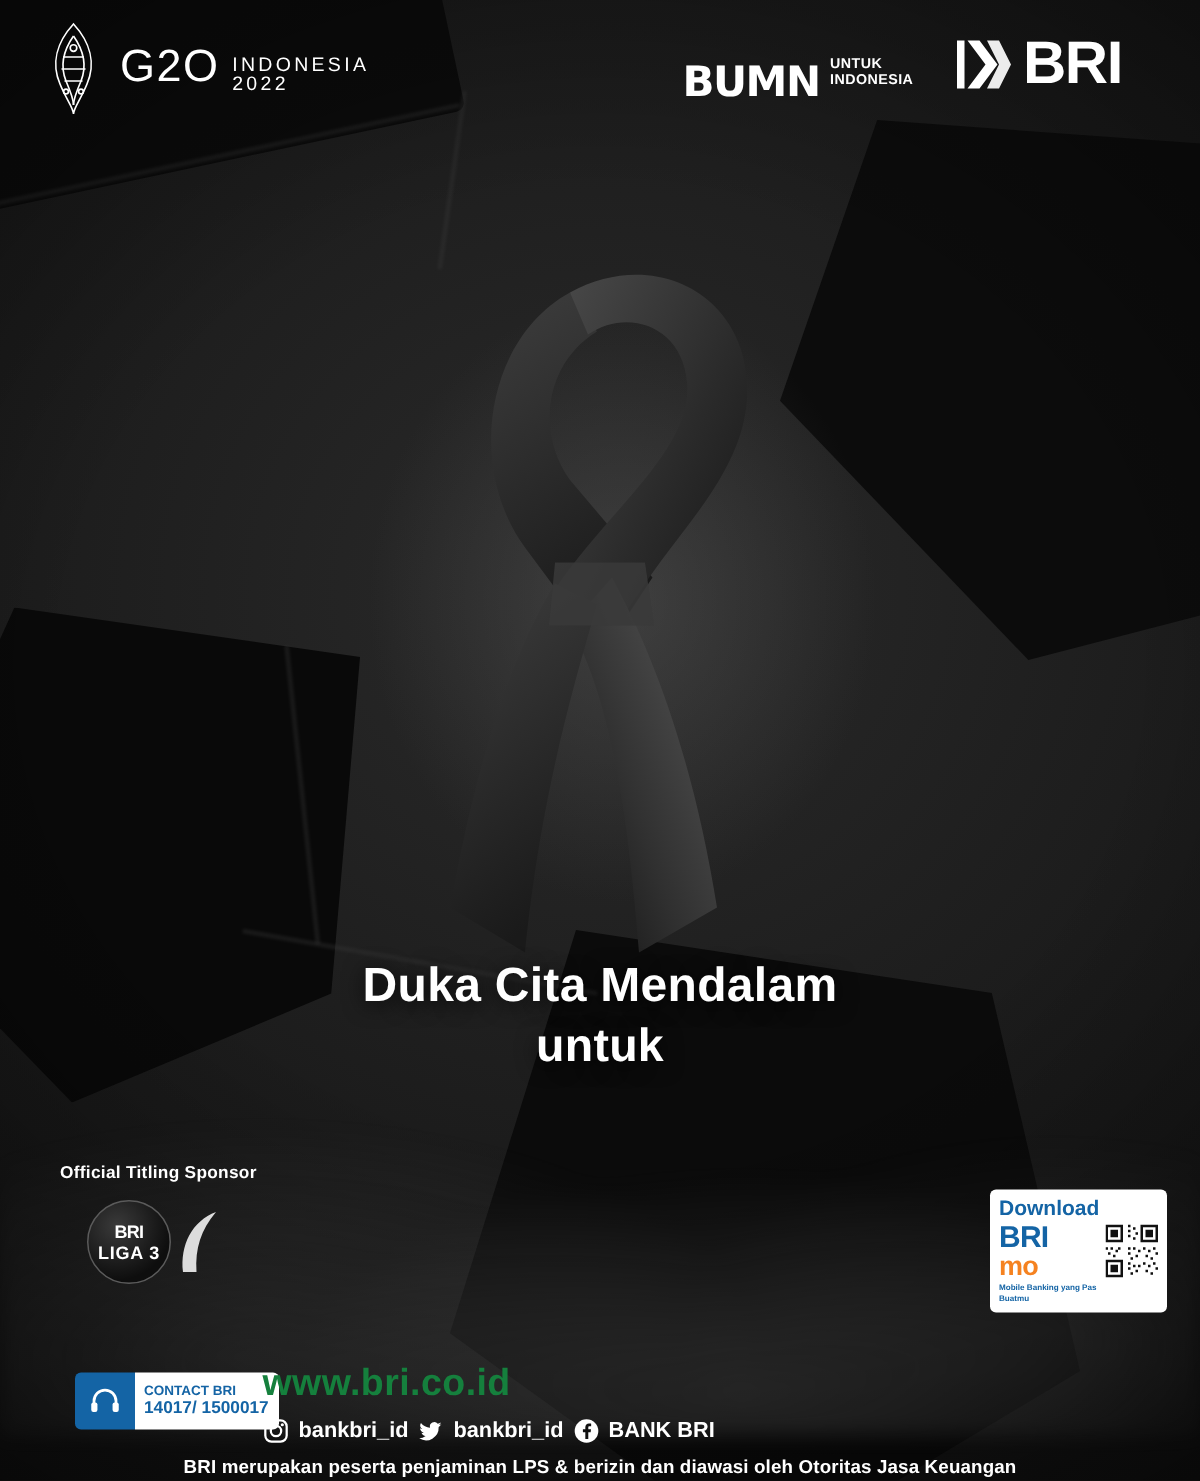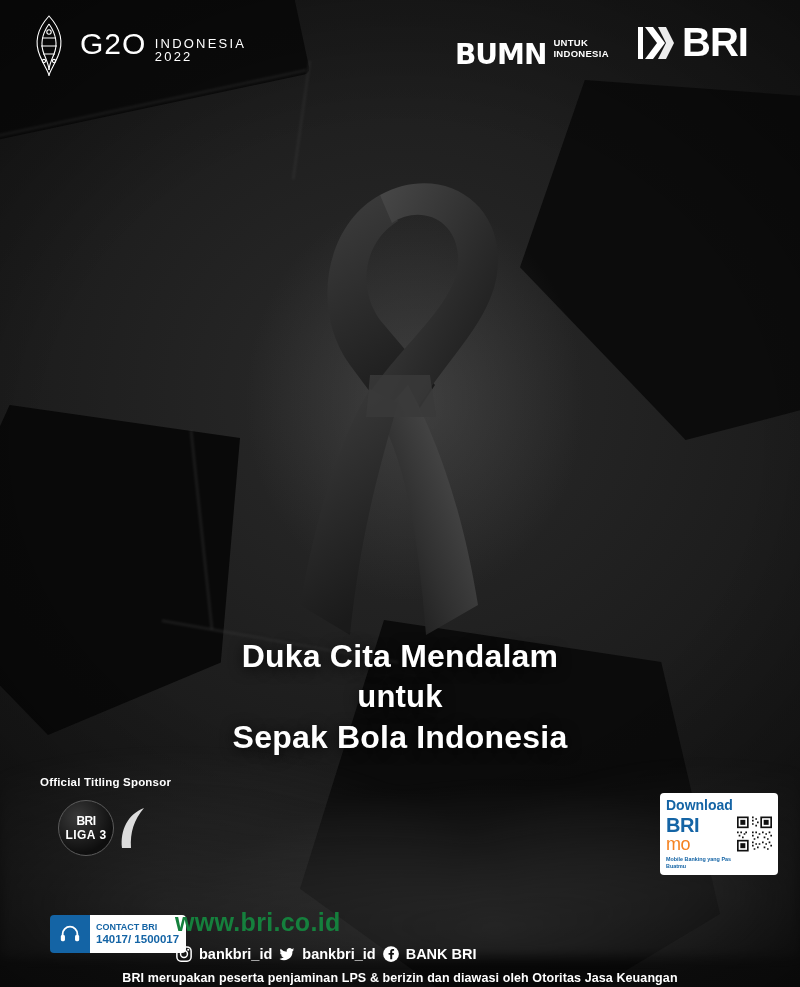--- a/index.html
+++ b/index.html
@@ -115,21 +115,21 @@
 
   
   .brimo {
     position: absolute; top: 793px; left: 660px; width: 118px; height: 82px;
     background: #fff; border-radius: 4px; padding: 5px 6px;
     display: flex; gap: 5px;
   }
   .brimo-left { width: 66px; }
   .brimo-dl { color: #1464a5; font-size: 14px; font-weight: 700; line-height: 1.1; }
   .brimo-bri { color: #1464a5; font-size: 20px; font-weight: 700; letter-spacing: -.5px; line-height: 1; margin-top: 2px; }
-  .brimo-mo { color: #f58220; font-size: 18px; font-weight: 400; line-height: 1; letter-spacing: -.5px; }
+  .brimo-mo { color: #f58220; font-size: 18px; font-weight: 700; line-height: 1; letter-spacing: -.5px; }
   .brimo-tag { color: #1464a5; font-size: 5.4px; font-weight: 700; margin-top: 3px; line-height: 1.2; }
   .qr { width: 42px; height: 42px; align-self: center; }
 
   
   .footer { position: absolute; left: 0; right: 0; bottom: 0; height: 92px; }
   .contact {
     position: absolute; left: 50px; bottom: 34px;
     display: flex; align-items: stretch; height: 38px;
   }
   .contact-icon {
@@ -250,21 +250,20 @@
         <polygon points="9,4 17,4 29,20 17,36 9,36 21,20"></polygon>
         <polygon points="22,4 30,4 38,20 30,36 22,36 30,20" opacity="0.92"></polygon>
       </g>
     </svg>
     <span class="bri-word">BRI</span>
   </div>
 
   <div class="headline">
     <div>Duka Cita Mendalam</div>
     <div class="l2">untuk</div>
-    <div>Sepak Bola Indonesia</div>
   </div>
 
   <div class="sponsor">
     <div class="sponsor-label">Official Titling Sponsor</div>
     <div class="liga">
       <div class="liga-badge">
         <span class="bri">BRI</span>
         <span class="liga1">LIGA 3</span>
       </div>
       <svg class="liga-swoosh" viewBox="0 0 30 44">

